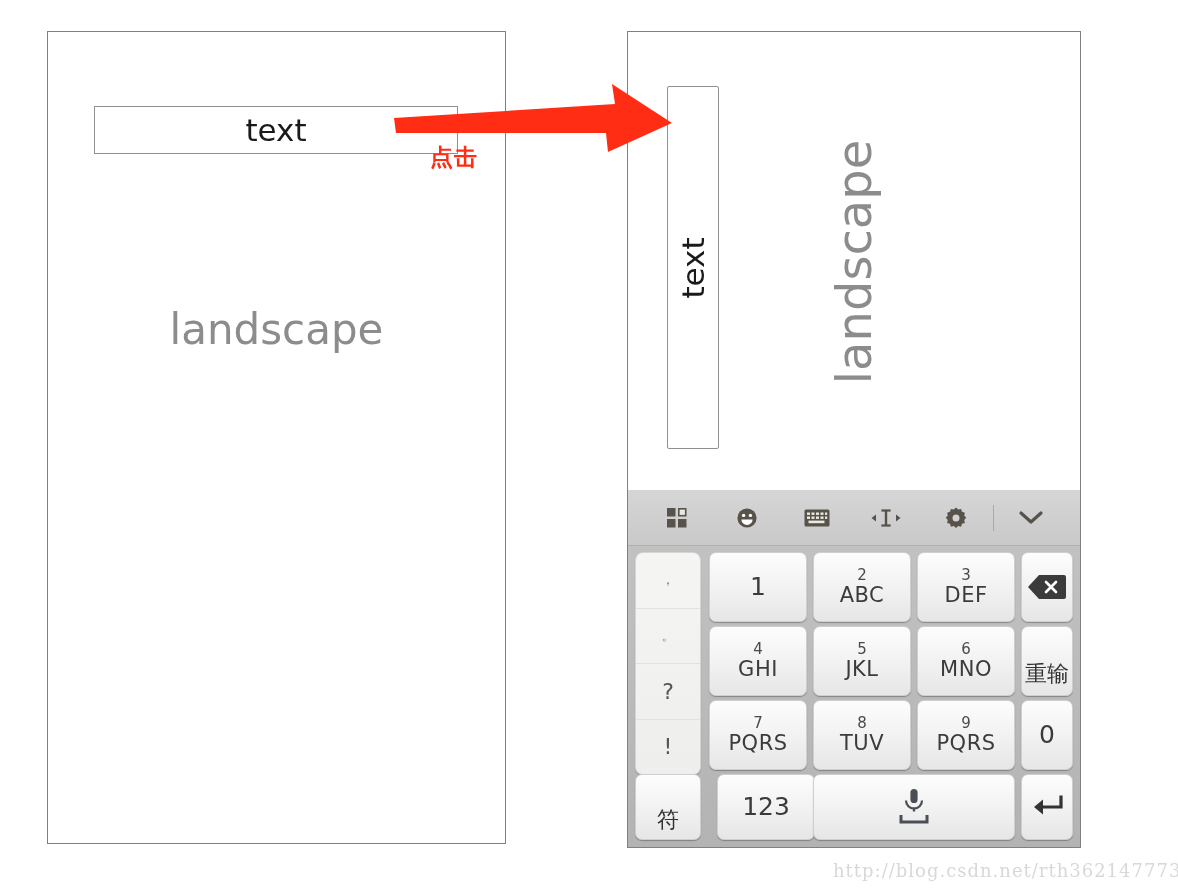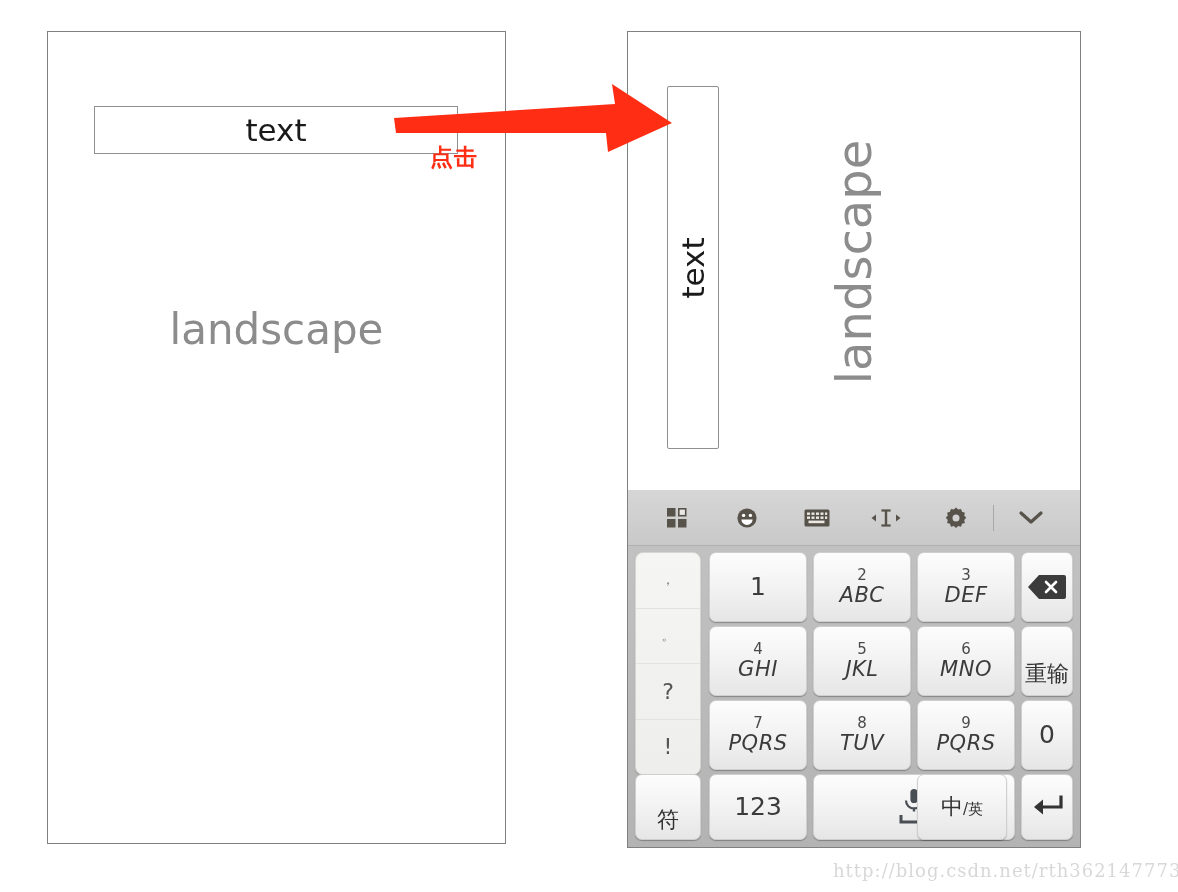--- a/index.html
+++ b/index.html
@@ -182,21 +182,20 @@
     font-size: 15px;
     line-height: 15px;
     color: #4a4a4a;
     margin-bottom: 1px;
   }
   .key .letters {
     font-size: 21px;
     line-height: 22px;
     color: #3b3b3b;
     letter-spacing: 0.5px;
-    font-style: italic;
   }
   .key .solo {
     font-size: 25px;
     line-height: 26px;
     color: #3b3b3b;
   }
   .key .cn {
     font-size: 22px;
     line-height: 24px;
     color: #333333;
@@ -425,43 +424,40 @@
           <span class="digit">9</span>
           <span class="letters">PQRS</span>
         </div>
         <div class="key" style="left:386px; top:148px; width:52px; height:70px;">
           <span class="solo">0</span>
         </div>
 
         <div class="key" style="left:0px;   top:222px; width:66px; height:66px;">
           <span class="cn">符</span>
         </div>
-        <div class="key" style="left:74px;  top:222px; width:98px; height:66px;">
+        <div class="key" style="left:82px;  top:222px; width:98px; height:66px;">
           <span class="solo">123</span>
         </div>
         <div class="key" style="left:178px; top:222px; width:202px; height:66px;">
           <svg width="54" height="42" viewBox="0 0 54 42">
             <rect x="23.4" y="3" width="7.2" height="14" rx="3.6" fill="#4a4f55"></rect>
             <path d="M19 14.5 a8 8 0 0 0 16 0" stroke="#4a4f55" stroke-width="2.2" fill="none"></path>
             <rect x="25.8" y="21.5" width="2.4" height="4" fill="#4a4f55"></rect>
             <path d="M14 29 V36 H40 V29" stroke="#4a4f55" stroke-width="3" fill="none"></path>
           </svg>
         </div>
 
         <div class="key" style="left:386px; top:222px; width:52px; height:66px;">
           <svg width="34" height="26" viewBox="0 0 34 26">
             <path d="M31 3 V13 H10" stroke="#333333" stroke-width="3.2" fill="none" stroke-linecap="square"></path>
             <path d="M13 5.5 L4 13 L13 20.5 Z" fill="#333333"></path>
           </svg>
         </div>
       </div>
 
-      <div class="key" style="position:absolute; left:289px; top:228px; width:90px; height:66px;">
-        <span class="cn-small"><span>中</span><sub>/</sub><sub>英</sub></span>
-      </div>
     </div>
   </div>
 </div>
 
 <svg id="arrow-layer" viewBox="0 0 1178 892">
   <path d="M394 118 L615 104 L612 84 L672 123 L608 152 L606 133 L396 133 Z" fill="#ff2d14"></path>
 </svg>
 <div id="click-label">点击</div>
 
 <div id="watermark">http://blog.csdn.net/rth362147773</div>

